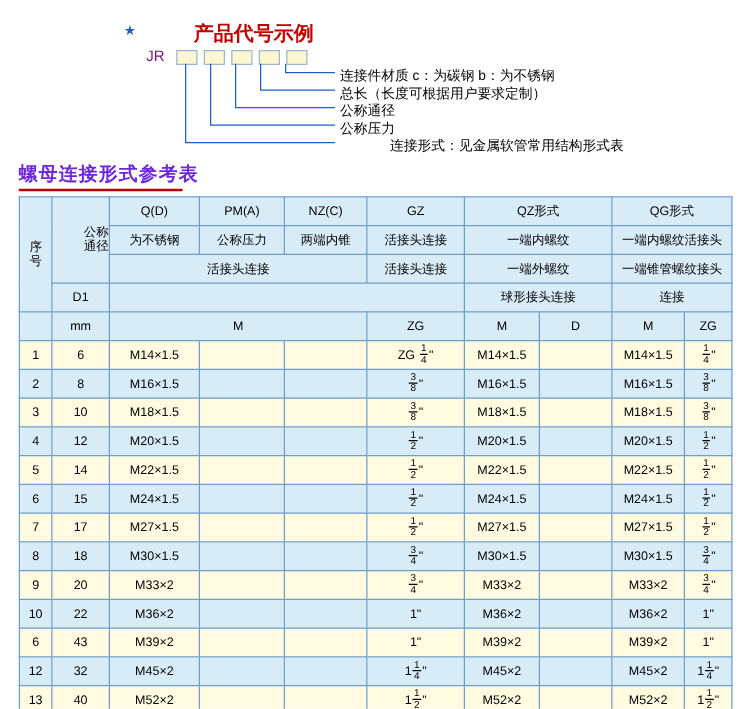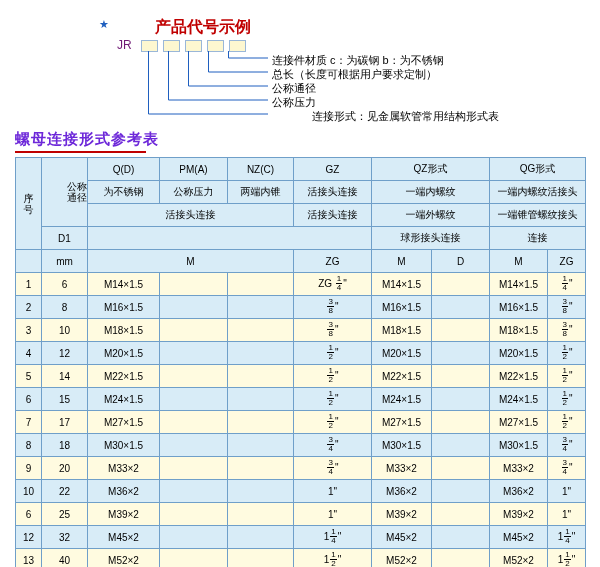--- a/index.html
+++ b/index.html
@@ -369,21 +369,21 @@
         <td></td>
         <td></td>
         <td><span class="inchwrap">1"</span></td>
         <td>M36×2</td>
         <td></td>
         <td>M36×2</td>
         <td><span class="inchwrap">1"</span></td>
       </tr>
       <tr>
         <td>6</td>
-        <td>25</td>
+        <td>43</td>
         <td>M39×2</td>
         <td></td>
         <td></td>
         <td><span class="inchwrap">1"</span></td>
         <td>M39×2</td>
         <td></td>
         <td>M39×2</td>
         <td><span class="inchwrap">1"</span></td>
       </tr>
       <tr class="alt">

